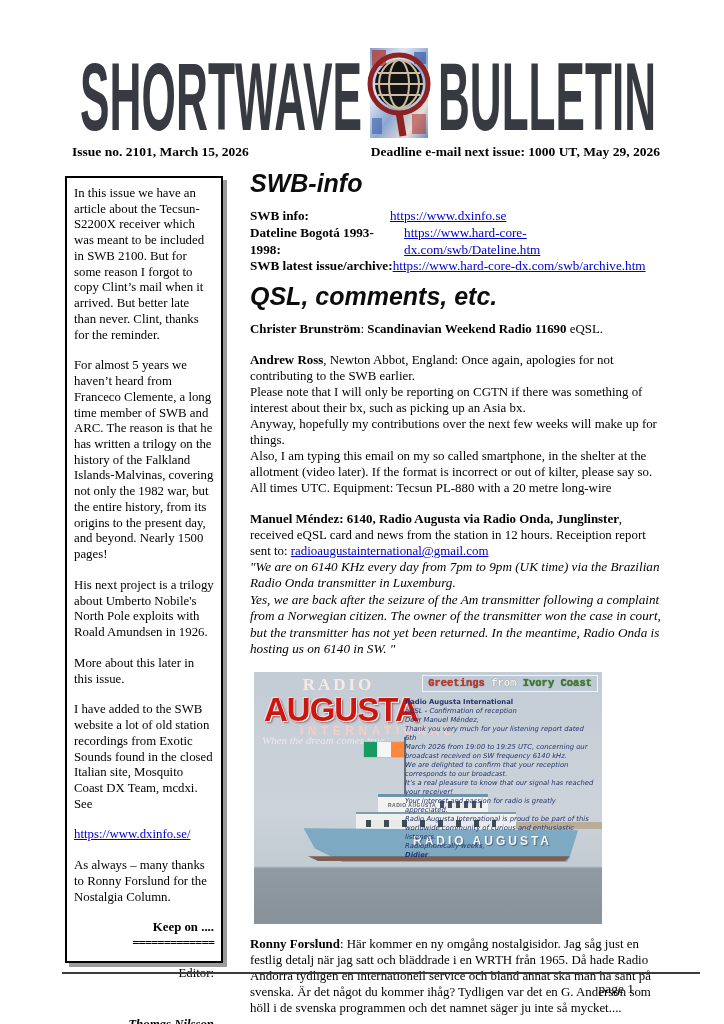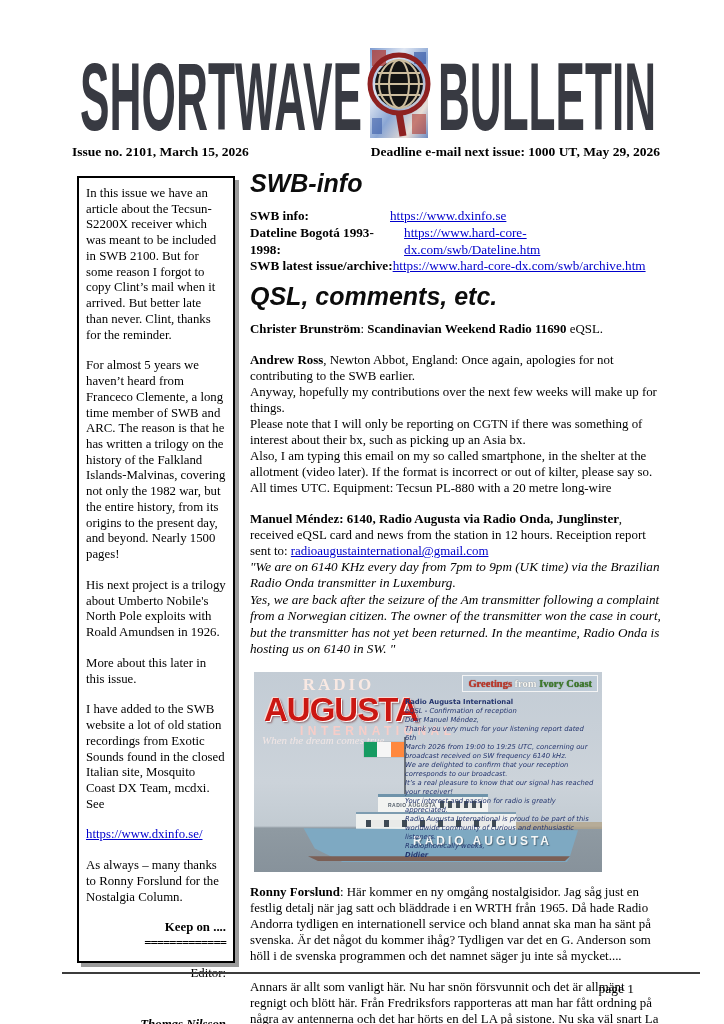--- a/index.html
+++ b/index.html
@@ -6,21 +6,21 @@
   body{
     width:724px;height:1024px;position:relative;overflow:hidden;
     background:#ffffff;font-family:"Liberation Serif",serif;color:#000;
   }
   
   .masthead{position:absolute;left:78px;top:40px;width:582px;height:100px;}
   
   .issue-line{position:absolute;left:72px;top:144px;width:588px;display:flex;
     justify-content:space-between;font-weight:bold;font-size:13.5px;}
   
-  .sidebar{position:absolute;left:77px;top:176px;width:158px;height:787px;
+  .sidebar{position:absolute;left:65px;top:176px;width:158px;height:787px;
     box-sizing:border-box;border:2px solid #000;box-shadow:4px 4px 0 0 #9b9b9b;
     padding:8px 7px;font-size:12.8px;line-height:1.23;background:#fff;}
   .sb-p{margin:0 0 15px;}
   .sb-p-last{margin:0 0 15px;}
   .sb-link{color:#0000cc;text-decoration:underline;display:inline-block;margin:-13px 0 15px;}
   .sb-center{text-align:right;}
   .sb-keepon{font-weight:bold;margin-top:6px;}
   .sb-sep{font-weight:bold;letter-spacing:-1px;margin-bottom:14px;}
   .sb-editor{font-weight:normal;margin-bottom:14px;}
   .sb-name{font-weight:bold;font-style:italic;margin-bottom:14px;margin-top:35px;}
@@ -30,35 +30,35 @@
     font-size:25px;margin:0 0 9px;color:#0c0c0c;}
   h1.doc-h2{margin-top:6px;}
   .info-row{display:flex;font-size:13.2px;line-height:1.27;}
   .info-label{font-weight:bold;min-width:140px;}
   a.doc-link{color:#0000cc;text-decoration:underline;}
   .para{margin:0 0 15px;}
   .para-line{margin:0;}
   .bold{font-weight:bold;}
   .quote{font-style:italic;font-size:13.2px;}
   
-  .qsl-card{position:relative;width:348px;height:200px;margin:8px 0 12px 4px;overflow:hidden;
+  .qsl-card{position:relative;width:348px;height:252px;margin:8px 0 12px 4px;overflow:hidden;
     background:linear-gradient(#c3ccd5 0%,#ccd3da 55%,#c2cbd2 77%,#8f9aa2 78%,#87929b 100%);}
   .card-land{position:absolute;right:0;top:150px;width:95px;height:7px;background:#b3a489;opacity:.8;}
   .card-radio{position:absolute;left:47px;top:2px;width:75px;text-align:center;
     font-family:"Liberation Serif",serif;font-weight:bold;font-size:17px;letter-spacing:3px;
     color:rgba(255,236,228,.9);}
   .card-augusta{position:absolute;left:10px;top:18px;font-family:"Liberation Sans",sans-serif;
     font-weight:bold;font-size:33px;letter-spacing:-1px;color:#cb1712;
     text-shadow:1px 1px 0 #fff,-1px -1px 0 #ffd9d2,2px 2px 2px rgba(90,0,0,.5);text-align:right;}
   .card-intl{position:absolute;left:46px;top:52px;font-family:"Liberation Sans",sans-serif;
     font-size:12px;letter-spacing:4.5px;color:rgba(255,205,198,.85);font-weight:bold;}
   .card-tagline{position:absolute;left:8px;top:62px;font-style:italic;font-size:11px;
     color:rgba(255,238,234,.75);font-family:"Liberation Serif",serif;}
   .card-banner{position:absolute;right:4px;top:3px;border:1px solid #f4f4f4;
-    background:rgba(186,203,216,.55);padding:1px 5px;font-family:Liberation Serif, serif;
+    background:rgba(186,203,216,.55);padding:1px 5px;font-family:Liberation Mono, monospace;
     font-weight:bold;font-size:10.5px;white-space:nowrap;}
   .banner-greetings{color:#c0392b;text-shadow:0 0 1px #7e2015;}
   .banner-from{color:#f8f8f4;text-shadow:0 0 1px #666;}
   .banner-ivory{color:#3f7d2c;text-shadow:0 0 1px #234715;}
   .card-letter{position:absolute;left:151px;top:26px;width:192px;
     font-family:"DejaVu Sans",sans-serif;font-style:italic;font-size:6.8px;line-height:1.32;
     color:#24356e;}
   .letter-line:first-child{font-weight:bold;font-style:normal;}
   .letter-line:last-child{font-weight:bold;}
   
@@ -166,22 +166,22 @@
     <a class="doc-link" href="#">https://www.hard-core-dx.com/swb/archive.htm</a>
   </div>
 
   <h1 class="doc-h doc-h2">QSL, comments, etc.</h1>
 
   <p class="para"><span class="bold">Christer Brunström</span><span>: </span><span class="bold">Scandinavian Weekend Radio 11690</span><span> eQSL.</span></p>
 
   <div class="para">
     <span class="bold">Andrew Ross</span><span>, Newton Abbot, England: Once again, apologies for not contributing to the SWB earlier.</span>
     <div>
+        <div class="para-line">Please note that I will only be reporting on CGTN if there was something of interest about their bx, such as picking up an Asia bx.</div>
         <div class="para-line">Anyway, hopefully my contributions over the next few weeks will make up for things.</div>
-        <div class="para-line">Please note that I will only be reporting on CGTN if there was something of interest about their bx, such as picking up an Asia bx.</div>
         <div class="para-line">Also, I am typing this email on my so called smartphone, in the shelter at the allotment (video later).  If the format is incorrect or out of kilter, please say so. All times UTC. Equipment: Tecsun PL-880 with a 20 metre long-wire</div>
       </div>
   </div>
 
   <div class="para">
     <span class="bold">Manuel Méndez: 6140, Radio Augusta via Radio Onda, Junglinster</span><span>, received eQSL card and news from the station in 12 hours. Receiption report sent to: </span><a class="doc-link" href="#">radioaugustainternational@gmail.com</a>
     <div class="quote">
         <div class="para-line">"We are on 6140 KHz every day from 7pm to 9pm (UK time) via the Brazilian Radio Onda transmitter in Luxemburg.</div>
         <div class="para-line">Yes, we are back after the seizure of the Am transmitter following a complaint from a Norwegian citizen. The owner of the transmitter won the case in court, but the transmitter has not yet been returned. In the meantime, Radio Onda is hosting us on 6140 in SW. "</div>
       </div>

